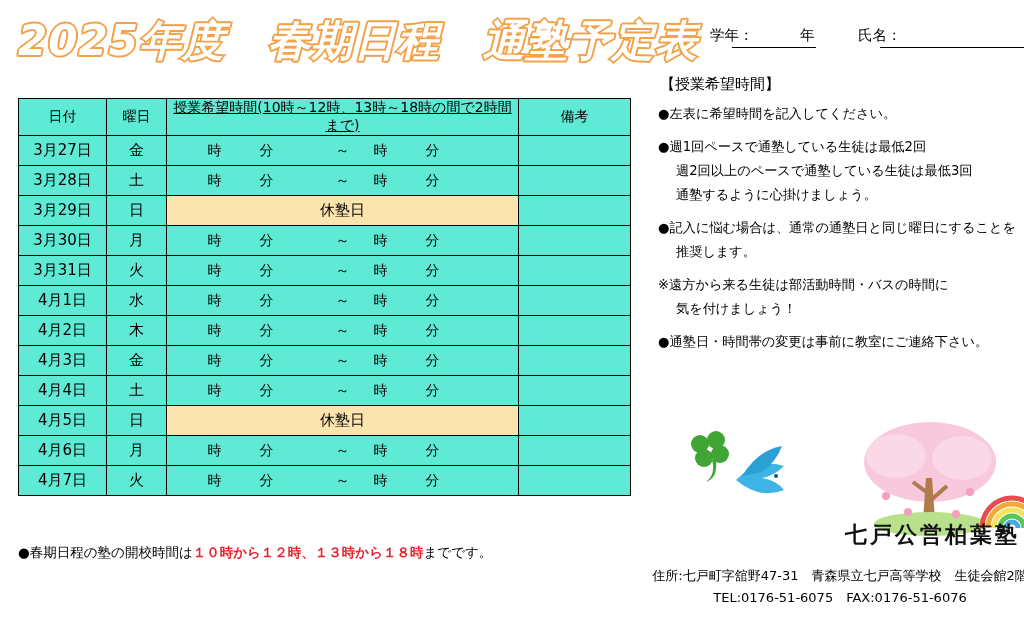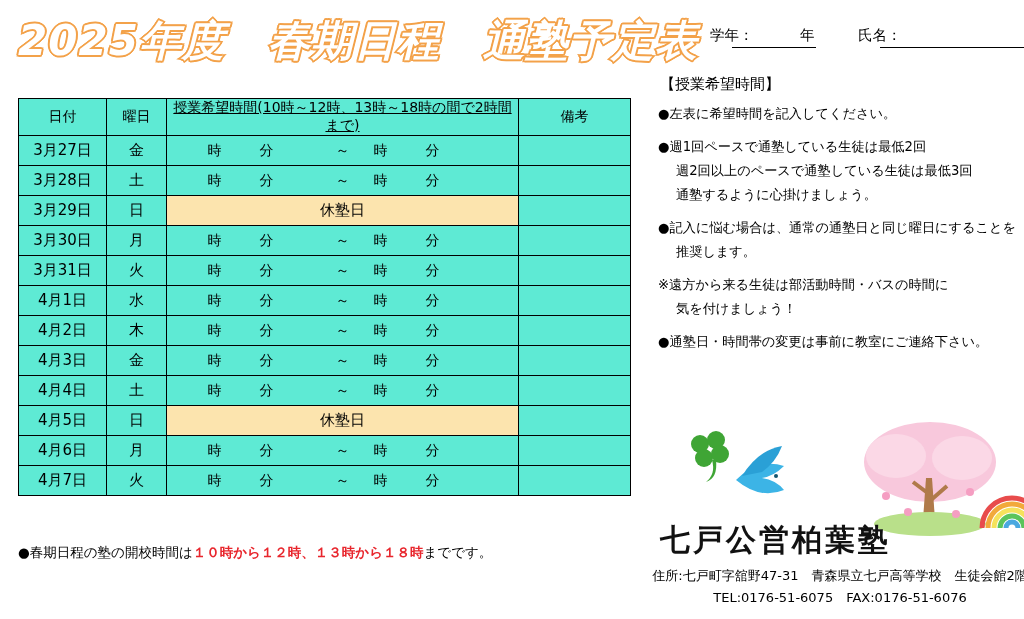--- a/index.html
+++ b/index.html
@@ -162,23 +162,23 @@
   .rules .indent { padding-left: 18px; display: block; }
 
   
   .art { position: absolute; left: 0; top: 420px; width: 374px; height: 130px; }
 
   .school-name {
     position: absolute;
     left: 10px;
     top: 520px;
     width: 360px;
-    text-align: left;
-    font-family: "DejaVu Sans", sans-serif;
-    font-size: 30px;
+    text-align: right;
+    font-family: "DejaVu Sans", sans-serif;
+    font-size: 22px;
     font-weight: bold;
     letter-spacing: 3px;
     color: #111;
   }
   .addr {
     position: absolute;
     left: 0px;
     top: 565px;
     width: 380px;
     text-align: center;

